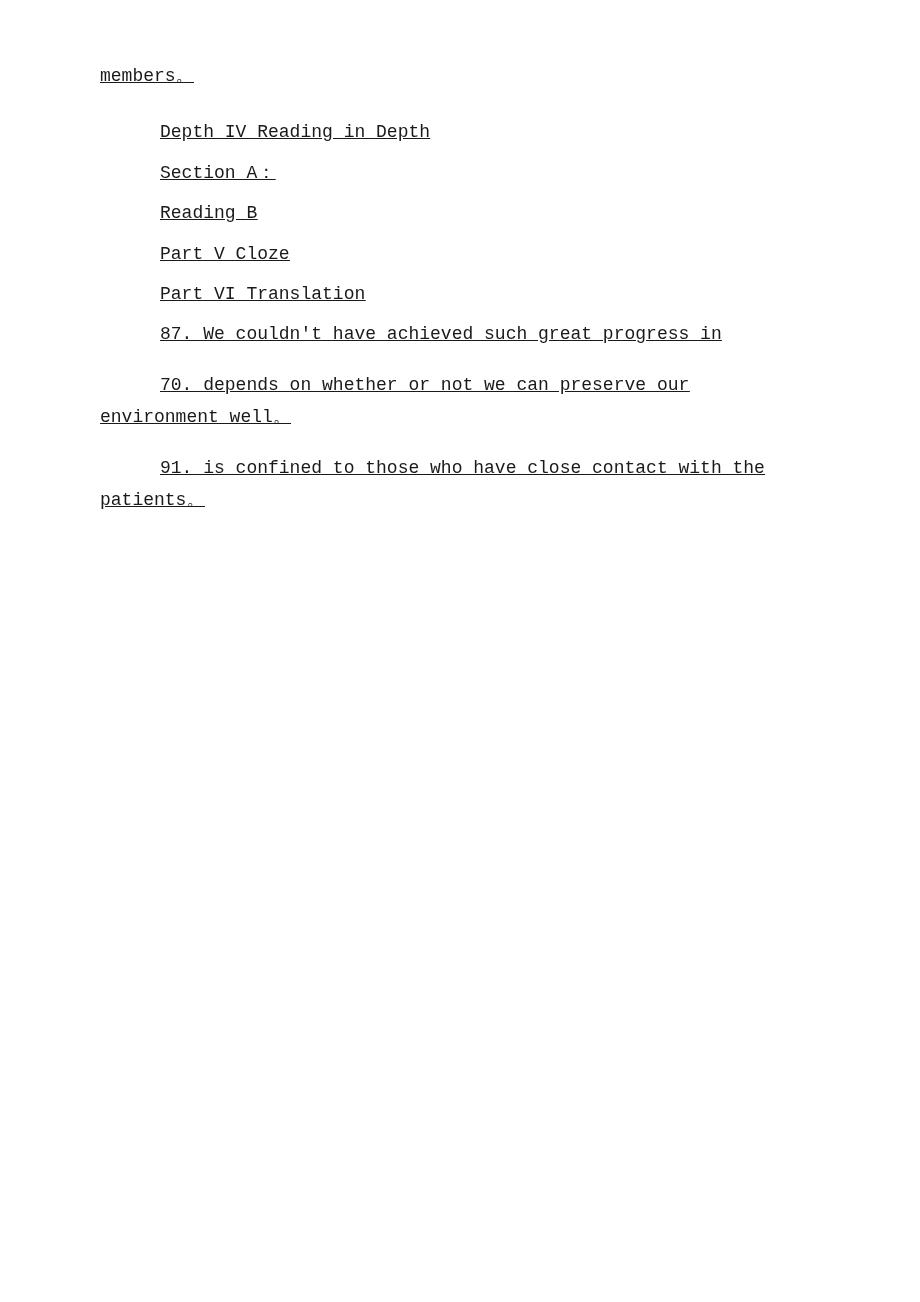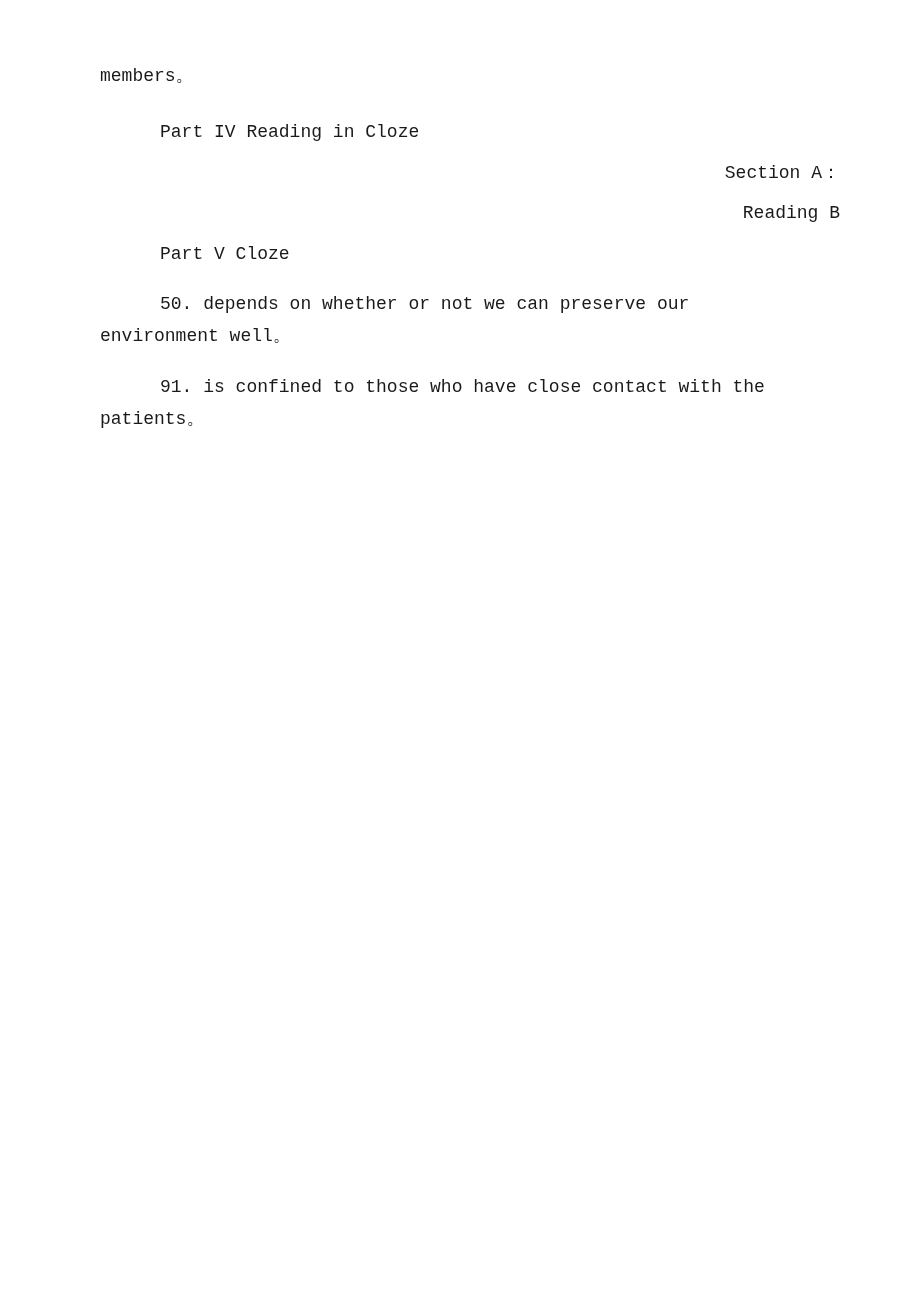--- a/index.html
+++ b/index.html
@@ -1,39 +1,39 @@
 <!DOCTYPE html>
 <html><head>
   <meta charset="utf-8">
   <style>
     * {
       margin: 0;
       padding: 0;
       box-sizing: border-box;
+      text-decoration: underline;
     }
 
     body {
       background-color: #ffffff;
       font-family: 'Courier New', Courier, monospace;
       font-size: 18px;
       color: #1a1a1a;
       width: 920px;
       min-height: 1302px;
       padding: 60px 80px 60px 100px;
       line-height: 1.8;
     }
 
     .content-block {
       width: 100%;
     }
 
     .section-line {
       padding-left: 60px;
       margin-bottom: 8px;
-      text-align: right;
     }
 
     .answer-line {
       padding-left: 60px;
       margin-bottom: 8px;
     }
 
     .members-line {
       margin-bottom: 24px;
     }
@@ -58,21 +58,21 @@
 </head>
 <body>
 
 <div class="content-block">
 
   <div class="members-line">
     <span>members。</span>
   </div>
 
   <div class="part-line">
-    <span>Part IV Reading in Cloze</span>
+    <span>Depth IV Reading in Depth</span>
   </div>
 
   <div style="margin-bottom: 8px;"></div>
 
   <div class="section-line">
     <span>Section A：</span>
   </div>
 
 
   <div style="margin-bottom: 8px;"></div>
@@ -84,35 +84,41 @@
 
   <div style="margin-bottom: 8px;"></div>
 
   <div class="part-line">
     <span>Part V   Cloze</span>
   </div>
 
 
   <div style="margin-bottom: 8px;"></div>
 
+  <div class="part-line">
+    <span>Part VI    Translation</span>
+  </div>
 
   <div style="margin-bottom: 4px;"></div>
 
   <div class="translation-block">
+    <div class="translation-first">
+      87.  We couldn't have achieved such great progress in
+    </div>
   </div>
 
   <div style="margin-bottom: 4px;"></div>
 
 
 
   <div style="margin-bottom: 4px;"></div>
 
   <div class="translation-block">
     <div class="translation-first">
-      50.   depends on whether or not we can preserve our
+      70.   depends on whether or not we can preserve our
     </div>
     <div class="translation-cont">
       environment well。
     </div>
   </div>
 
   <div style="margin-bottom: 4px;"></div>
 
   <div class="translation-block">
     <div class="translation-first">

